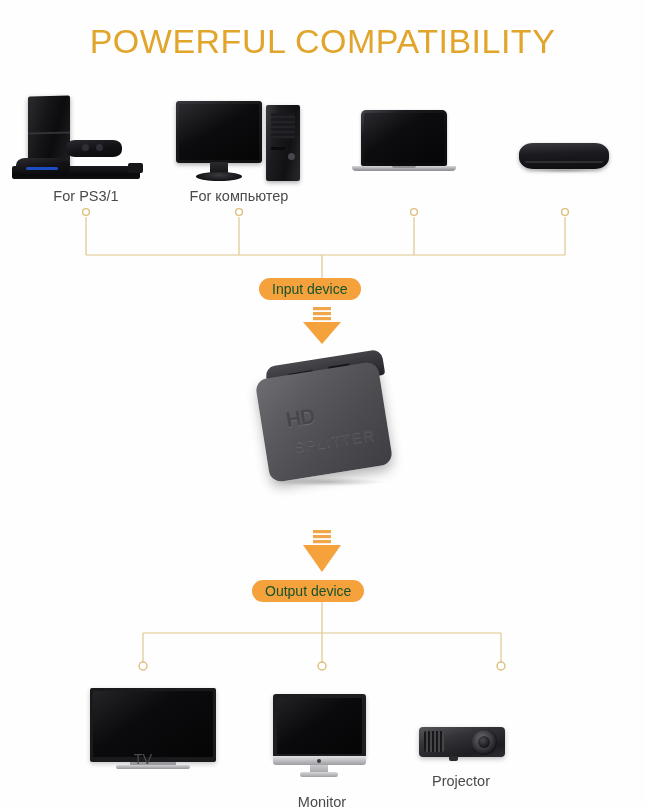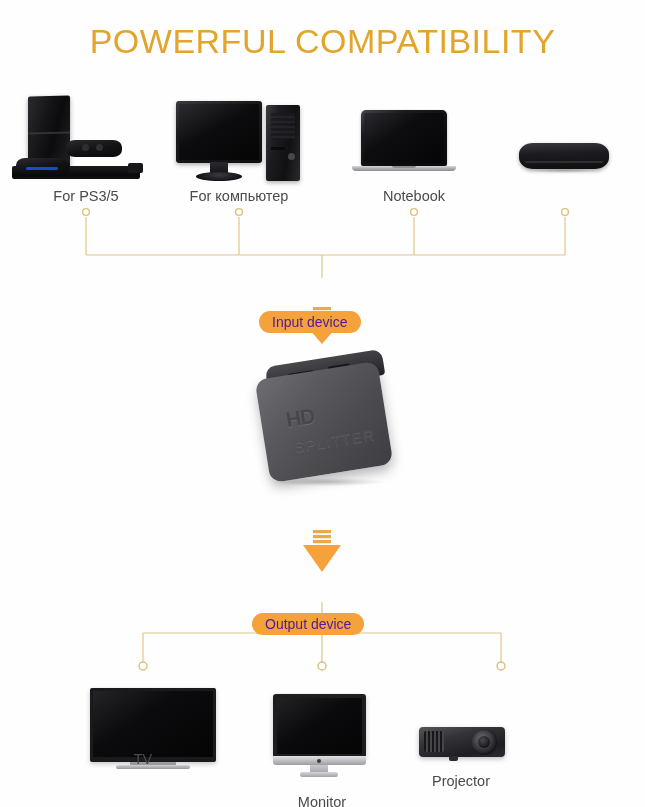--- a/index.html
+++ b/index.html
@@ -47,27 +47,26 @@
     pointer-events: none;
   }
 
   
   .badge {
     position: absolute;
     height: 22px;
     line-height: 22px;
     border-radius: 11px;
     background: #f5a13c;
-    color: #4c1d95;
+    color: #14532d;
     font-size: 14px;
     text-align: right;
     padding: 0 13px;
     white-space: nowrap;
     box-sizing: border-box;
-    margin-top: 33px;
   }
   .badge-input  { left: 259px; top: 278px; }
   .badge-output { left: 252px; top: 580px; }
 
   
   .dev-label {
     position: absolute;
     font-size: 14.5px;
     color: #4a4a4a;
     text-align: center;
@@ -478,21 +477,21 @@
   <div class="dev">
     <div class="ps4-body"></div>
     <div class="ps4-base"></div>
     <div class="ps4-pad-b">
       <span class="ps4-stick1"></span>
       <span class="ps4-stick2"></span>
     </div>
     <div class="ps4-pad-a"></div>
     <div class="ps4-dongle"></div>
   </div>
-  <div class="dev-label" style="left:6px; top:188px; width:160px;">For  PS3/5</div>
+  <div class="dev-label" style="left:6px; top:188px; width:160px;">For  PS3/1</div>
 
   <div class="dev">
     <div class="pc-mon-frame">
       <div class="pc-mon-screen"></div>
     </div>
     <div class="pc-mon-neck"></div>
     <div class="pc-mon-foot"></div>
     <div class="pc-tower">
       <span class="pc-tower-slot"></span>
       <span class="pc-tower-btn"></span>
@@ -500,21 +499,20 @@
   </div>
   <div class="dev-label" style="left:159px; top:188px; width:160px;">For компьютер</div>
 
   <div class="dev">
     <div class="nb-lid">
       <div class="nb-screen"></div>
     </div>
     <div class="nb-base"></div>
     <div class="nb-notch"></div>
   </div>
-  <div class="dev-label" style="left:334px; top:188px; width:160px;">Notebook</div>
 
   <div class="dev">
     <div class="sb-body"></div>
     <div class="sb-shadow"></div>
   </div>
 
   <div class="badge badge-input">Input device</div>
 
   <div class="splitter-wrap">
     <div class="splitter-top"></div>

